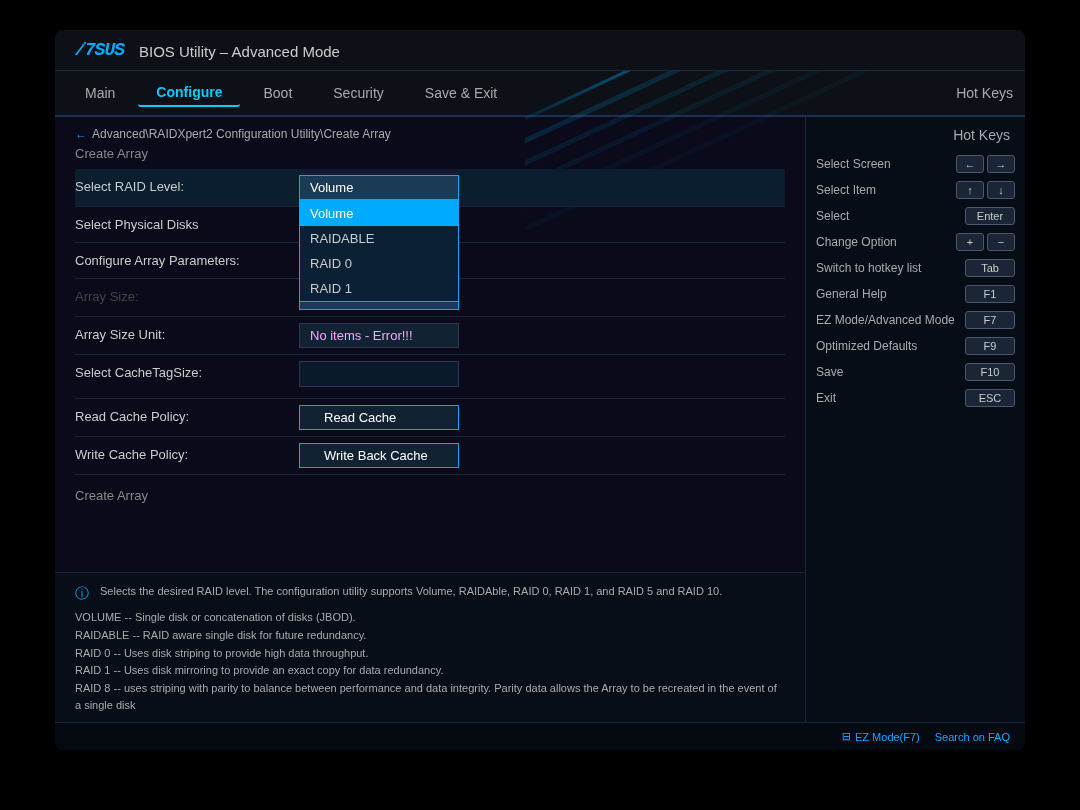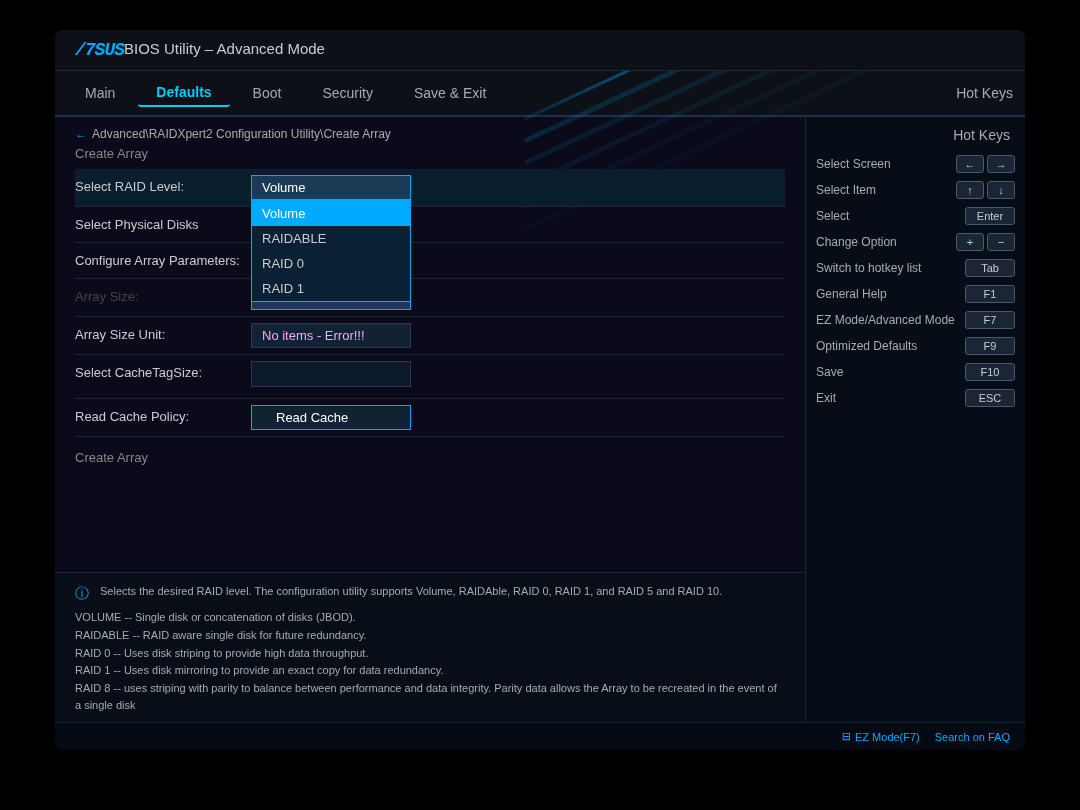--- a/index.html
+++ b/index.html
@@ -44,22 +44,22 @@
       background: linear-gradient(90deg, transparent, #00aaff, #00ffff, transparent);
       transform: rotate(-25deg);
       box-shadow: 0 20px 0 1px rgba(0,180,255,0.3), 0 40px 0 1px rgba(0,180,255,0.2), 0 60px 0 1px rgba(0,180,255,0.15), 0 80px 0 1px rgba(0,180,255,0.1), 0 100px 0 1px rgba(0,180,255,0.08);
     }
 
     
     .header {
       background: #0d1117;
       padding: 10px 20px;
       display: flex;
-      align-items: flex-start;
-      gap: 0;
+      align-items: flex-end;
+      gap: 15px;
       border-bottom: 1px solid #1a2a3a;
       position: relative;
       z-index: 2;
     }
     .asus-logo {
       color: #00aaff;
       font-size: 18px;
       font-weight: bold;
       font-style: italic;
       letter-spacing: -1px;
@@ -135,21 +135,21 @@
       display: flex;
       align-items: flex-start;
       border-bottom: 1px solid #1a2535;
       padding: 6px 0;
       position: relative;
     }
     .config-row.highlighted {
       background: #0a1e30;
     }
     .config-label {
-      width: 176px;
+      width: 224px;
       color: #ccc;
       font-size: 13px;
       font-family: Arial, sans-serif;
       padding: 4px 0;
       flex-shrink: 0;
     }
 
     .config-value {
       flex: 1;
     }
@@ -370,21 +370,21 @@
 
   <div class="bg-deco"></div>
 
   <div class="header">
     <div class="asus-logo">/7SUS</div>
     <div class="bios-title">BIOS Utility – Advanced Mode</div>
   </div>
 
   <div class="navbar">
     <div class="nav-item">Main</div>
-    <div class="nav-item active">Defaults</div>
+    <div class="nav-item active">Configure</div>
     <div class="nav-item">Boot</div>
     <div class="nav-item">Security</div>
     <div class="nav-item">Save &amp; Exit</div>
     <div class="nav-right-spacer"></div>
     <div class="nav-hotkeys">Hot Keys</div>
   </div>
 
   <div class="main-layout">
 
     <div class="content-area">
@@ -444,20 +444,26 @@
         </div>
       </div>
 
       <div class="config-row">
         <div class="config-label">Read Cache Policy:</div>
         <div class="config-value">
           <div class="value-box">Read Cache</div>
         </div>
       </div>
 
+      <div class="config-row">
+        <div class="config-label">Write Cache Policy:</div>
+        <div class="config-value">
+          <div class="value-box">Write Back Cache</div>
+        </div>
+      </div>
 
       <div class="create-array-link">Create Array</div>
 
       <div class="info-box">
         <div style="display:flex; align-items:flex-start; gap:6px; margin-bottom:6px;">
           <span class="info-icon">ⓘ</span>
           <div class="info-header">Selects the desired RAID level. The configuration utility supports Volume, RAIDAble, RAID 0, RAID 1, and RAID 5 and RAID 10.</div>
         </div>
         <div class="info-text">
           <div>VOLUME -- Single disk or concatenation of disks (JBOD).</div>

